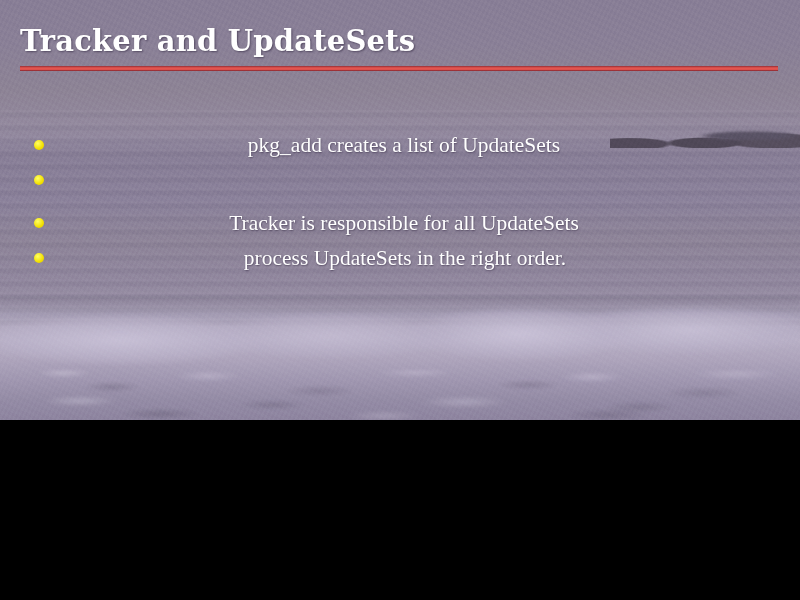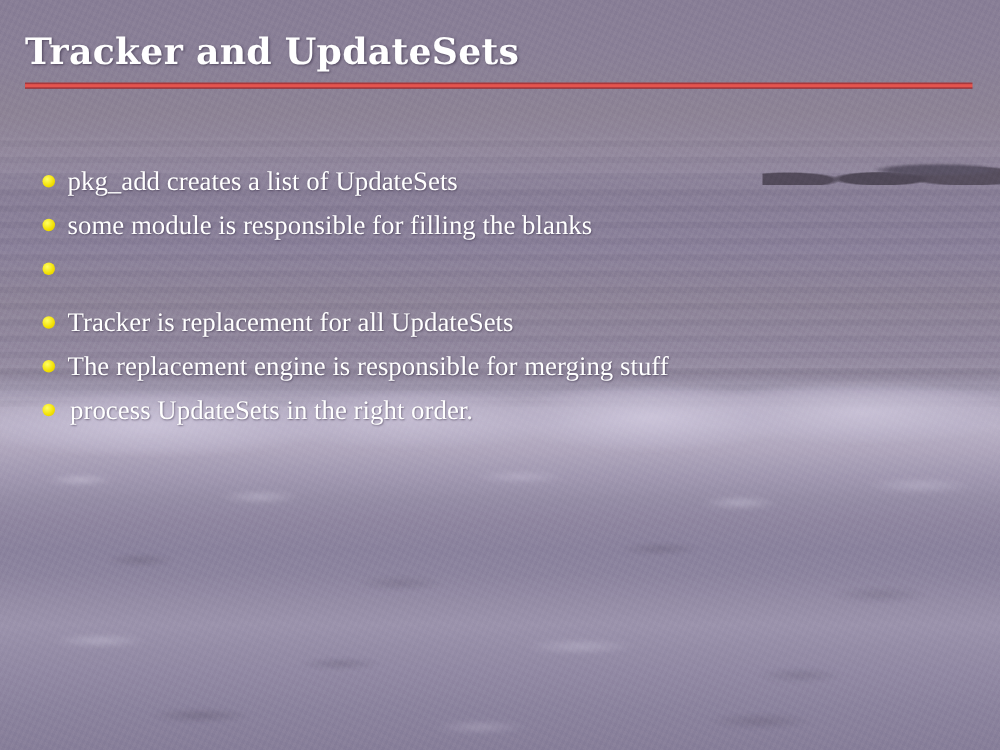--- a/index.html
+++ b/index.html
@@ -4,21 +4,21 @@
 <title>Slide</title>
 <style>
   html, body {
     margin: 0;
     padding: 0;
     background: #000;
   }
   .slide {
     position: relative;
     width: 800px;
-    height: 600px;
+    height: 420px;
     overflow: hidden;
     font-family: "Liberation Serif", "DejaVu Serif", serif;
     background-color: #0369a1;
     text-decoration: underline;
   }
 
   
   .bg {
     position: absolute;
     inset: 0;
@@ -176,20 +176,21 @@
     height: 43px;
   }
   .bullet-row {
     position: relative;
     padding-left: 20px;
     margin-bottom: 6px;
     color: #ffffff;
     font-size: 21.5px;
     line-height: 29px;
     text-shadow: 0.6px 0.6px 1.6px rgba(45,35,60,0.55);
+    text-align: center;
   }
   .bullet-dot {
     position: absolute;
     left: 0;
     top: 9px;
     width: 10px;
     height: 10px;
     border-radius: 50%;
     background: radial-gradient(circle at 38% 34%, #ffff66 0%, #f2e000 60%, #d8c400 100%);
   }
@@ -225,37 +226,29 @@
 
     <div class="bullets">
 
       <div>
         <div class="bullet-row">
           <span class="bullet-dot"></span>
           <span class="bullet-text">pkg_add creates a list of UpdateSets</span>
         </div>
         <div class="bullet-row">
           <span class="bullet-dot"></span>
-          <span class="bullet-text">some module is responsible for filling the blanks</span>
-        </div>
-        <div class="bullet-row">
-          <span class="bullet-dot"></span>
         </div>
       </div>
 
       <div class="group-gap"></div>
 
       <div>
         <div class="bullet-row">
           <span class="bullet-dot"></span>
-          <span class="bullet-text">Tracker is replacement for all UpdateSets</span>
-        </div>
-        <div class="bullet-row">
-          <span class="bullet-dot"></span>
-          <span class="bullet-text">The replacement engine is responsible for merging stuff</span>
+          <span class="bullet-text">Tracker is responsible for all UpdateSets</span>
         </div>
         <div class="bullet-row">
           <span class="bullet-dot"></span>
           <span class="bullet-cont">process UpdateSets in the right order.</span>
         </div>
       </div>
 
     </div>
   </div>
 </div>

